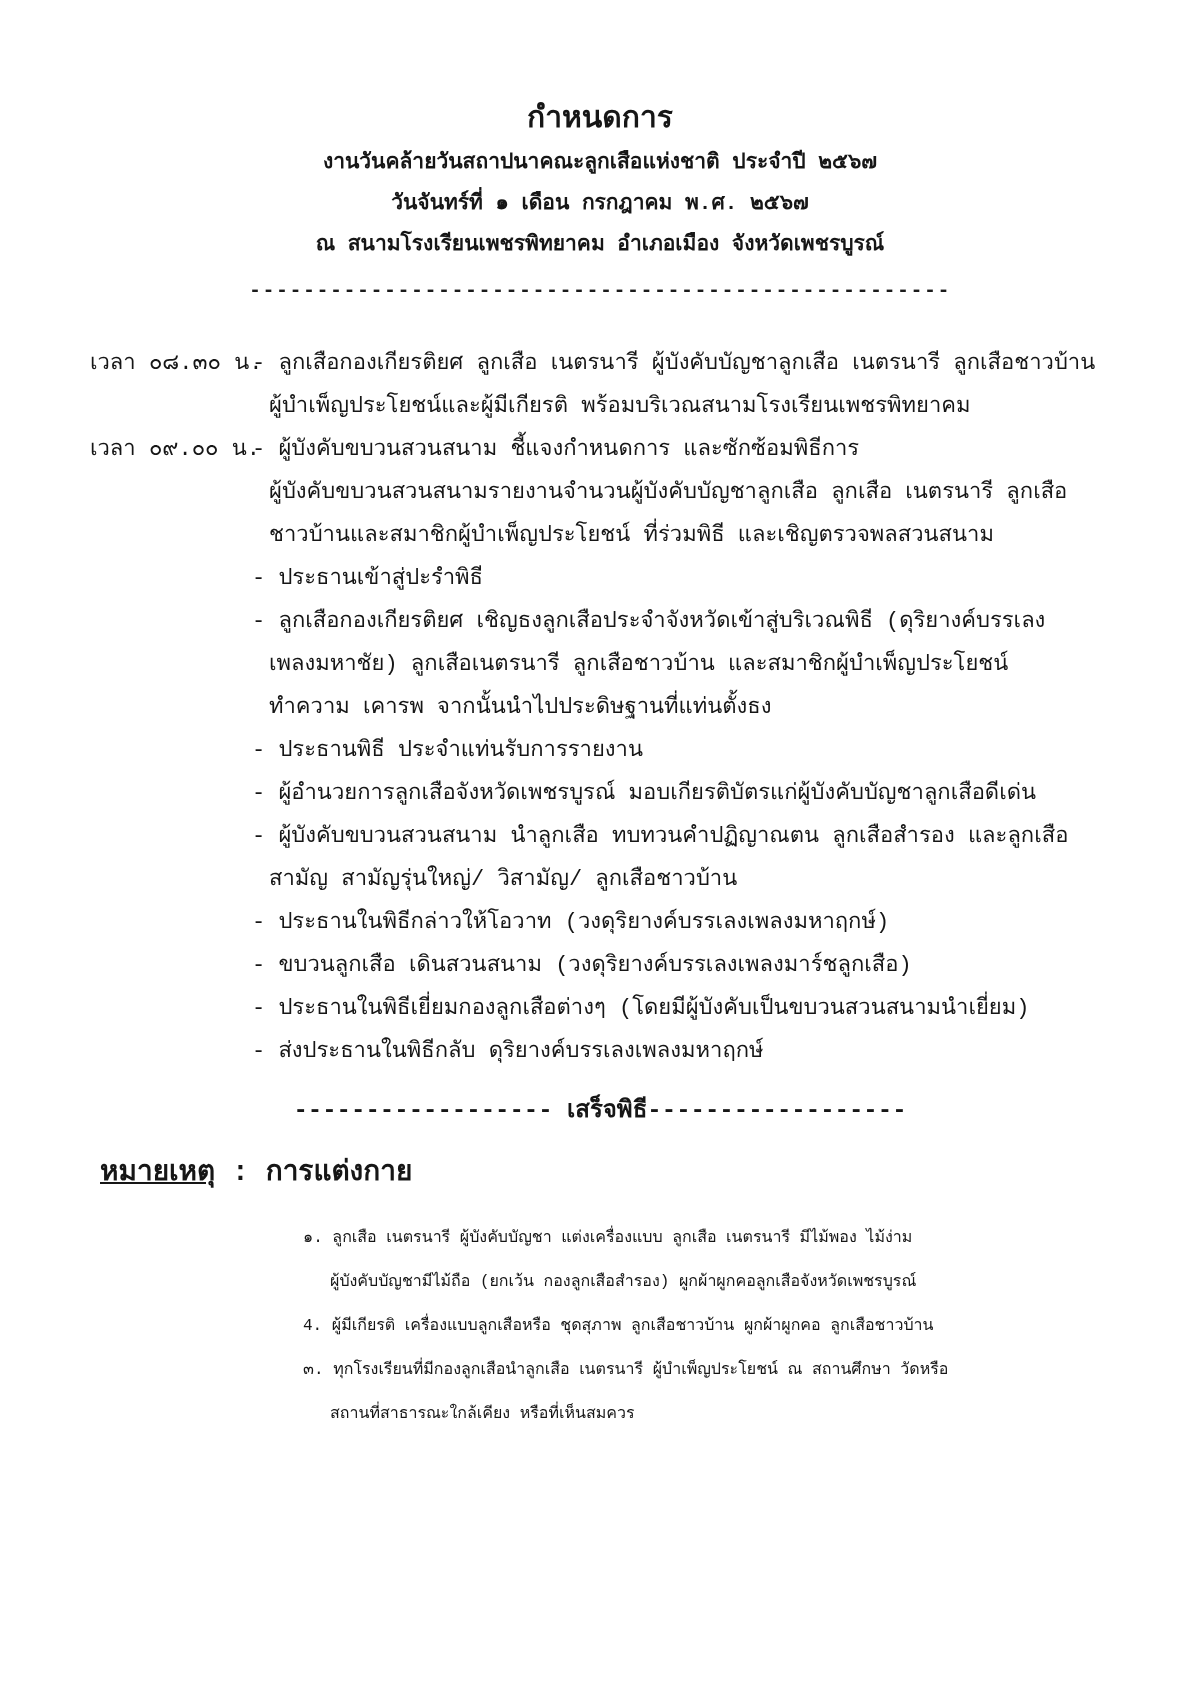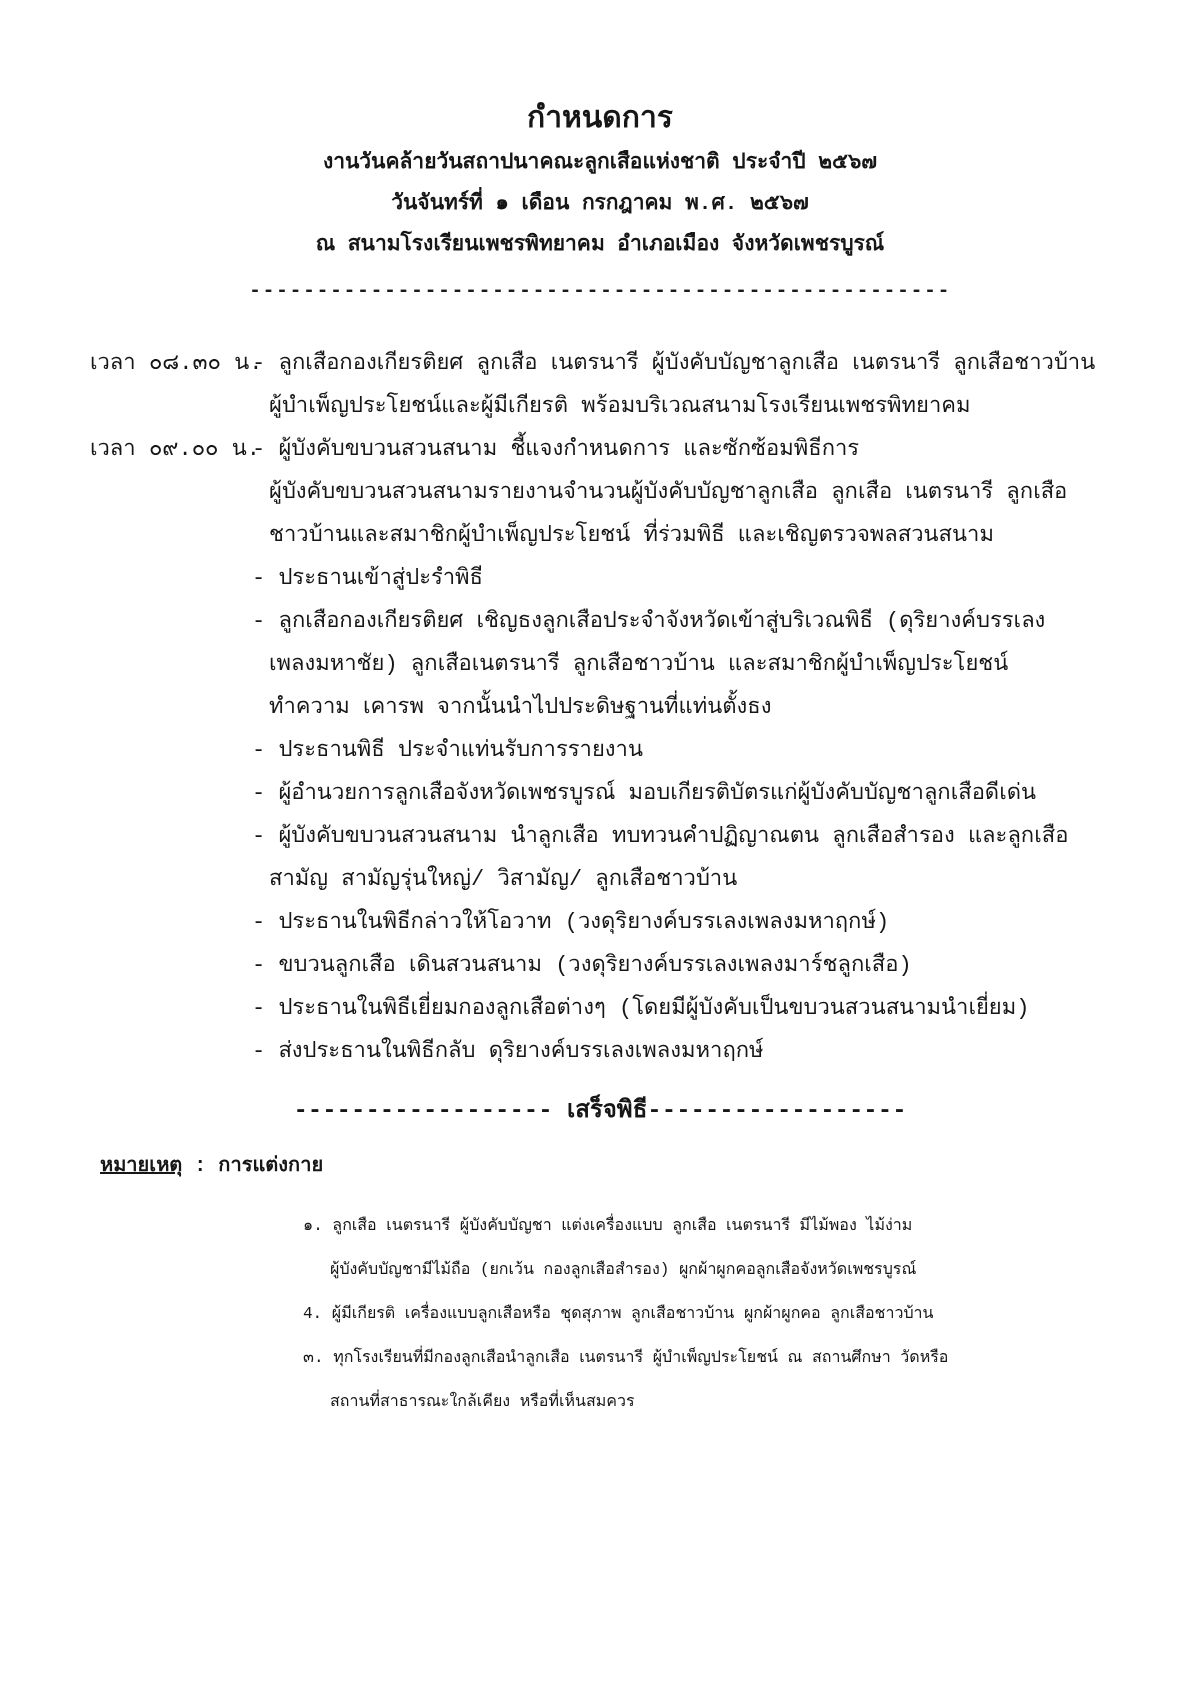--- a/index.html
+++ b/index.html
@@ -19,21 +19,21 @@
   .srow { display:flex; line-height:43px; }
   .time {
     margin-left:90px; width:162px; flex-shrink:0; white-space:nowrap;
   }
   .stext { white-space:nowrap; }
   .stext.indent { padding-left:17px; }
   .endline {
     text-align:center; margin-top:16px; font-size:24px; font-weight:bold;
     white-space:nowrap;
   }
-  .notes-header { margin-left:100px; margin-top:20px; font-size:20px; font-weight:bold; }
+  .notes-header { margin-left:100px; margin-top:20px; font-size:28px; font-weight:bold; }
   .notes-label { text-decoration:underline; }
   .notes { margin-top:24px; font-size:16px; }
   .nrow { margin-left:303px; line-height:44px; white-space:nowrap; }
   .nrow.indent { margin-left:330px; }
 </style>
 </head>
 <body>
 
 <div class="page">
 

